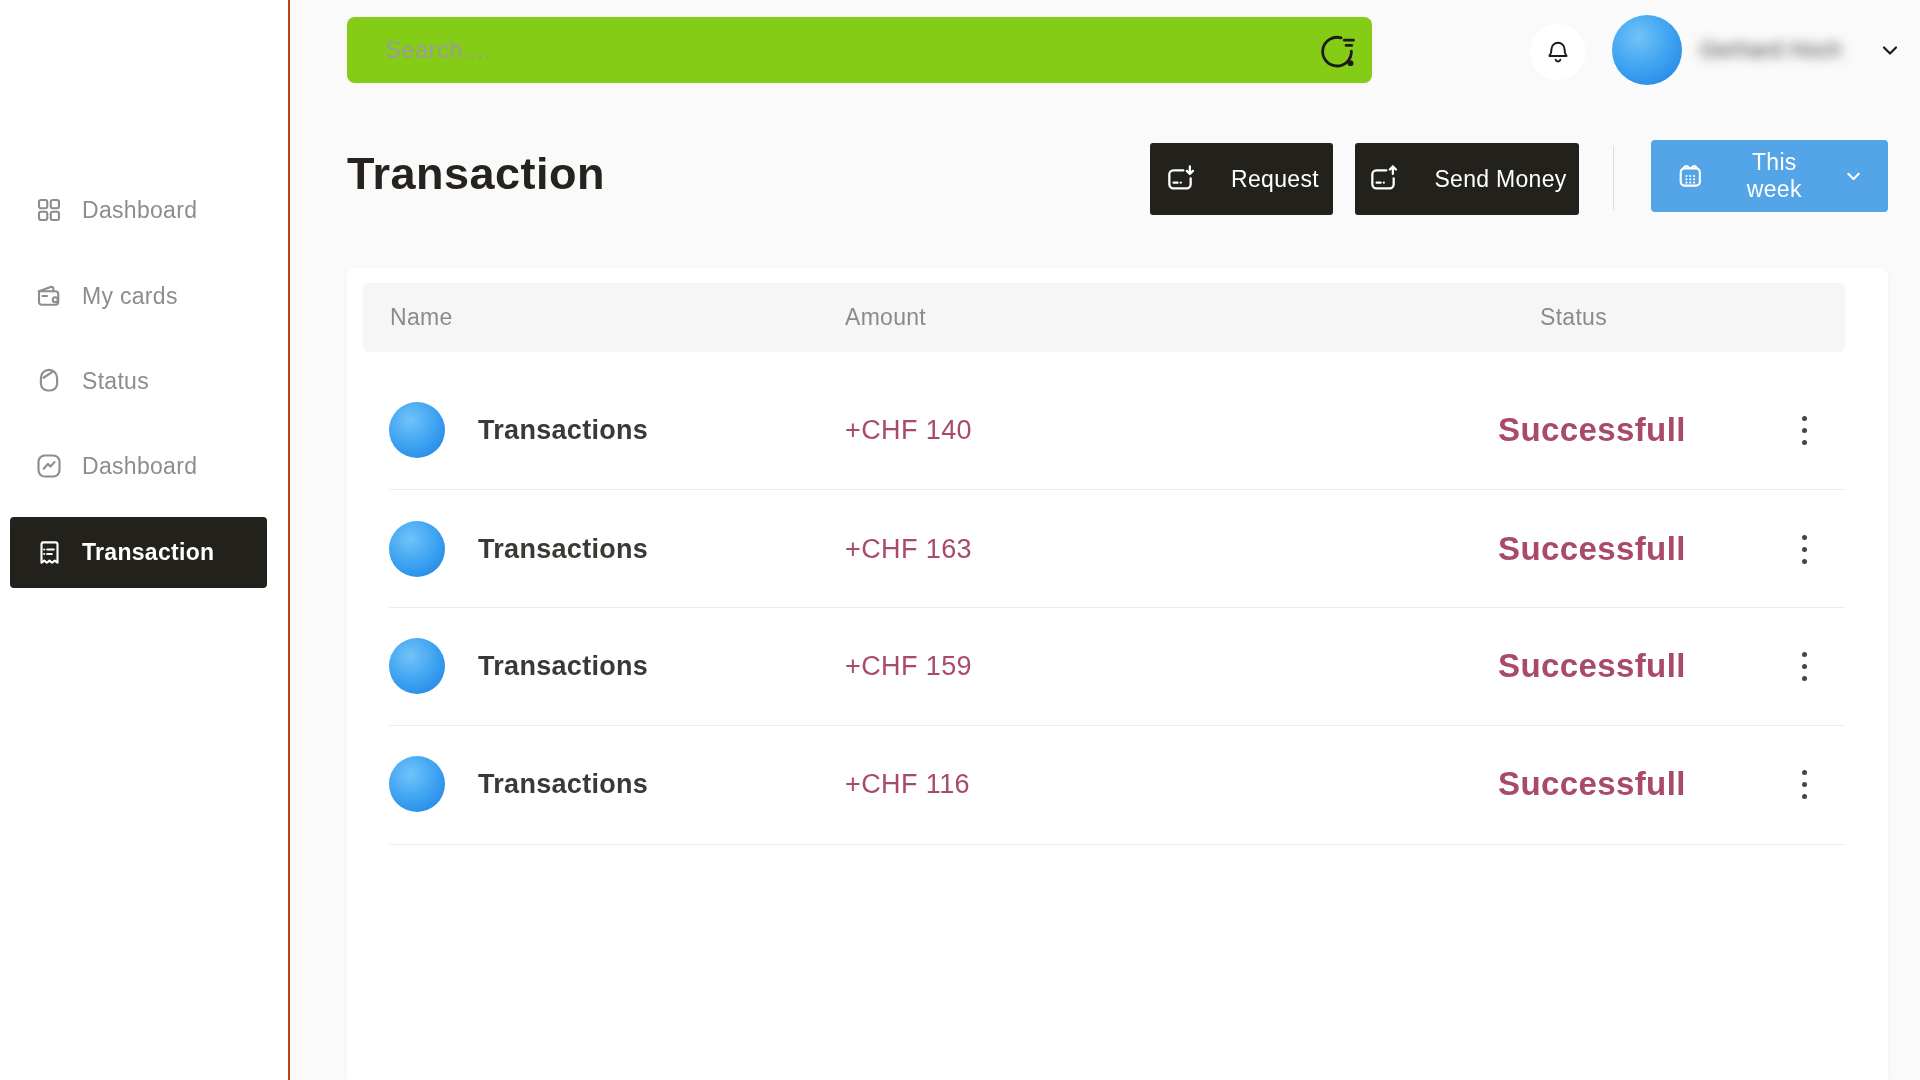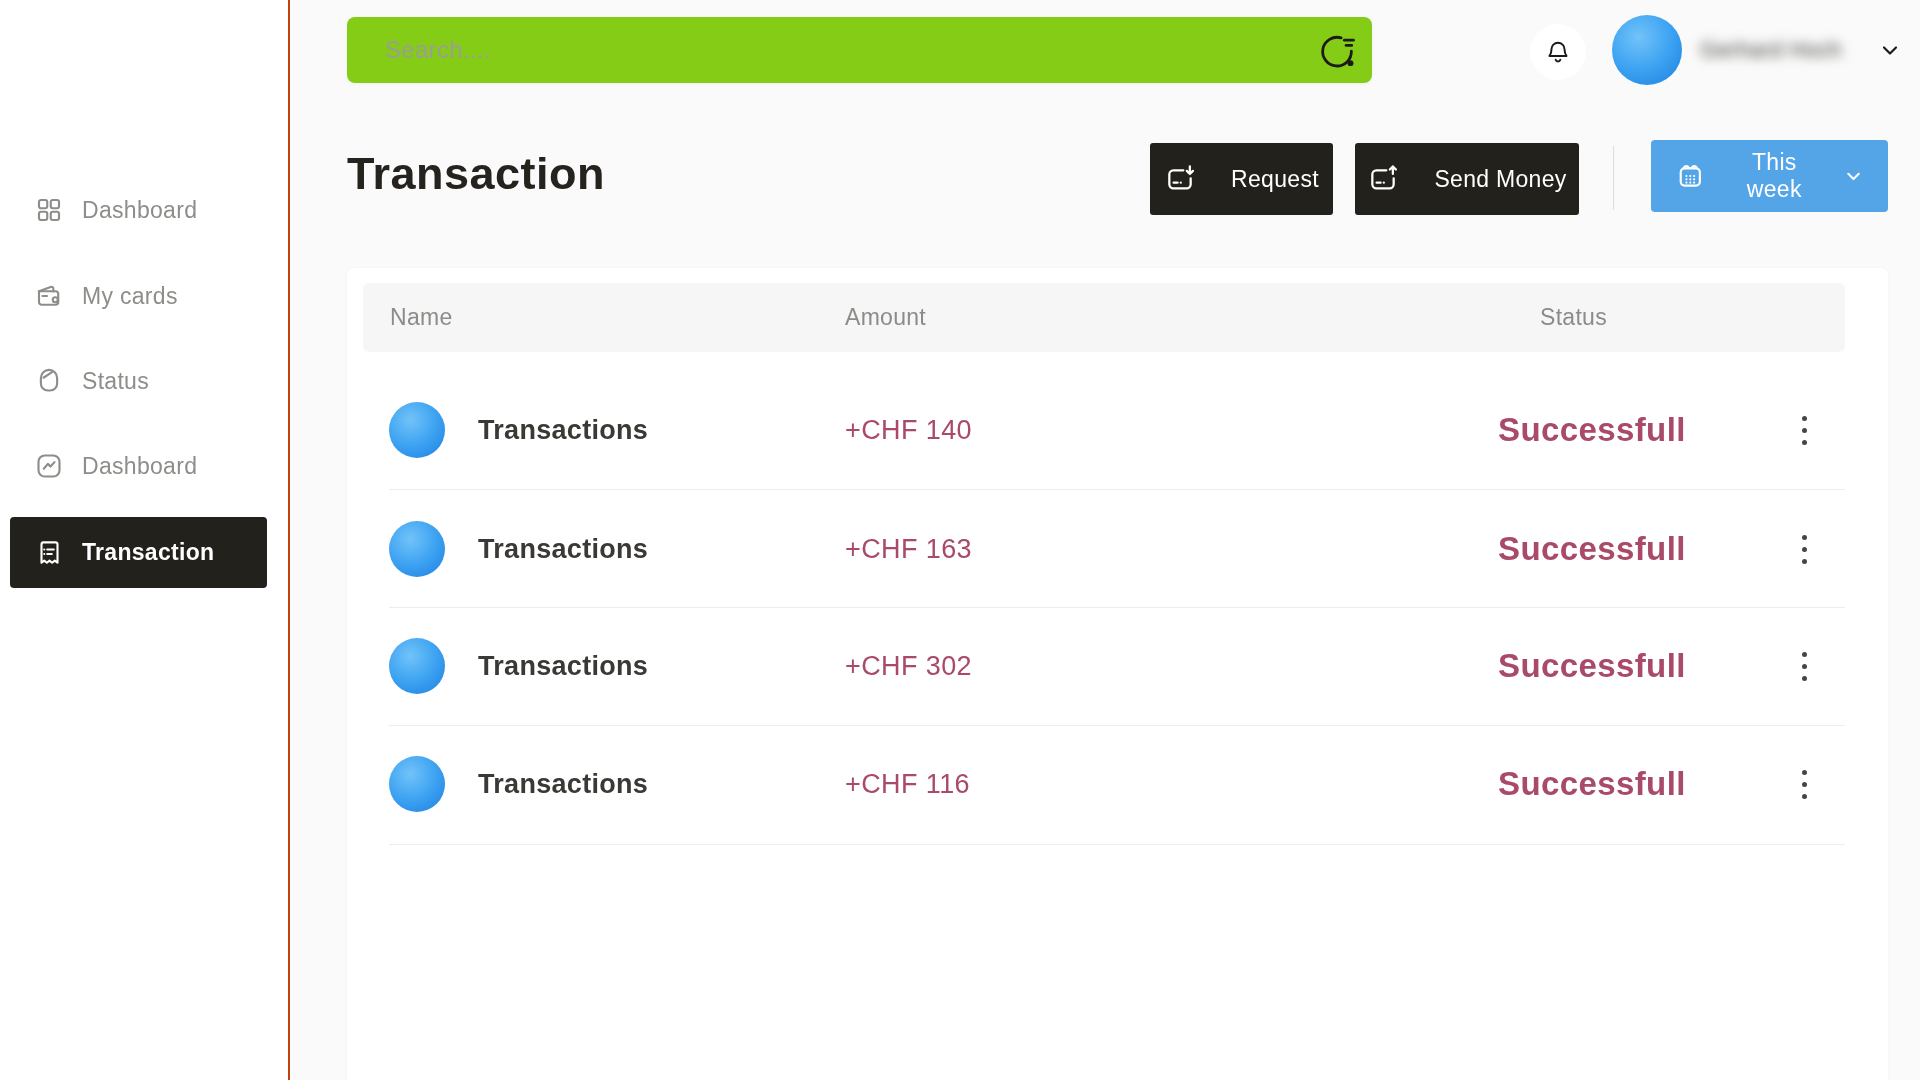--- a/index.html
+++ b/index.html
@@ -222,21 +222,21 @@
         <i></i>
         <i></i>
         <i></i>
       </button>
   </div>
   <div class="row-sep" style="top:339px"></div>
 
   <div class="trow" style="top:370px">
     <div class="avatar-sm"></div>
     <span class="cell-name">Transactions</span>
-    <span class="cell-amount">+CHF 302</span>
+    <span class="cell-amount">+CHF 159</span>
     <span class="cell-status">Successfull</span>
     <button class="kebab">
         <i></i>
         <i></i>
         <i></i>
       </button>
   </div>
   <div class="row-sep" style="top:457px"></div>
 
   <div class="trow" style="top:488px">

